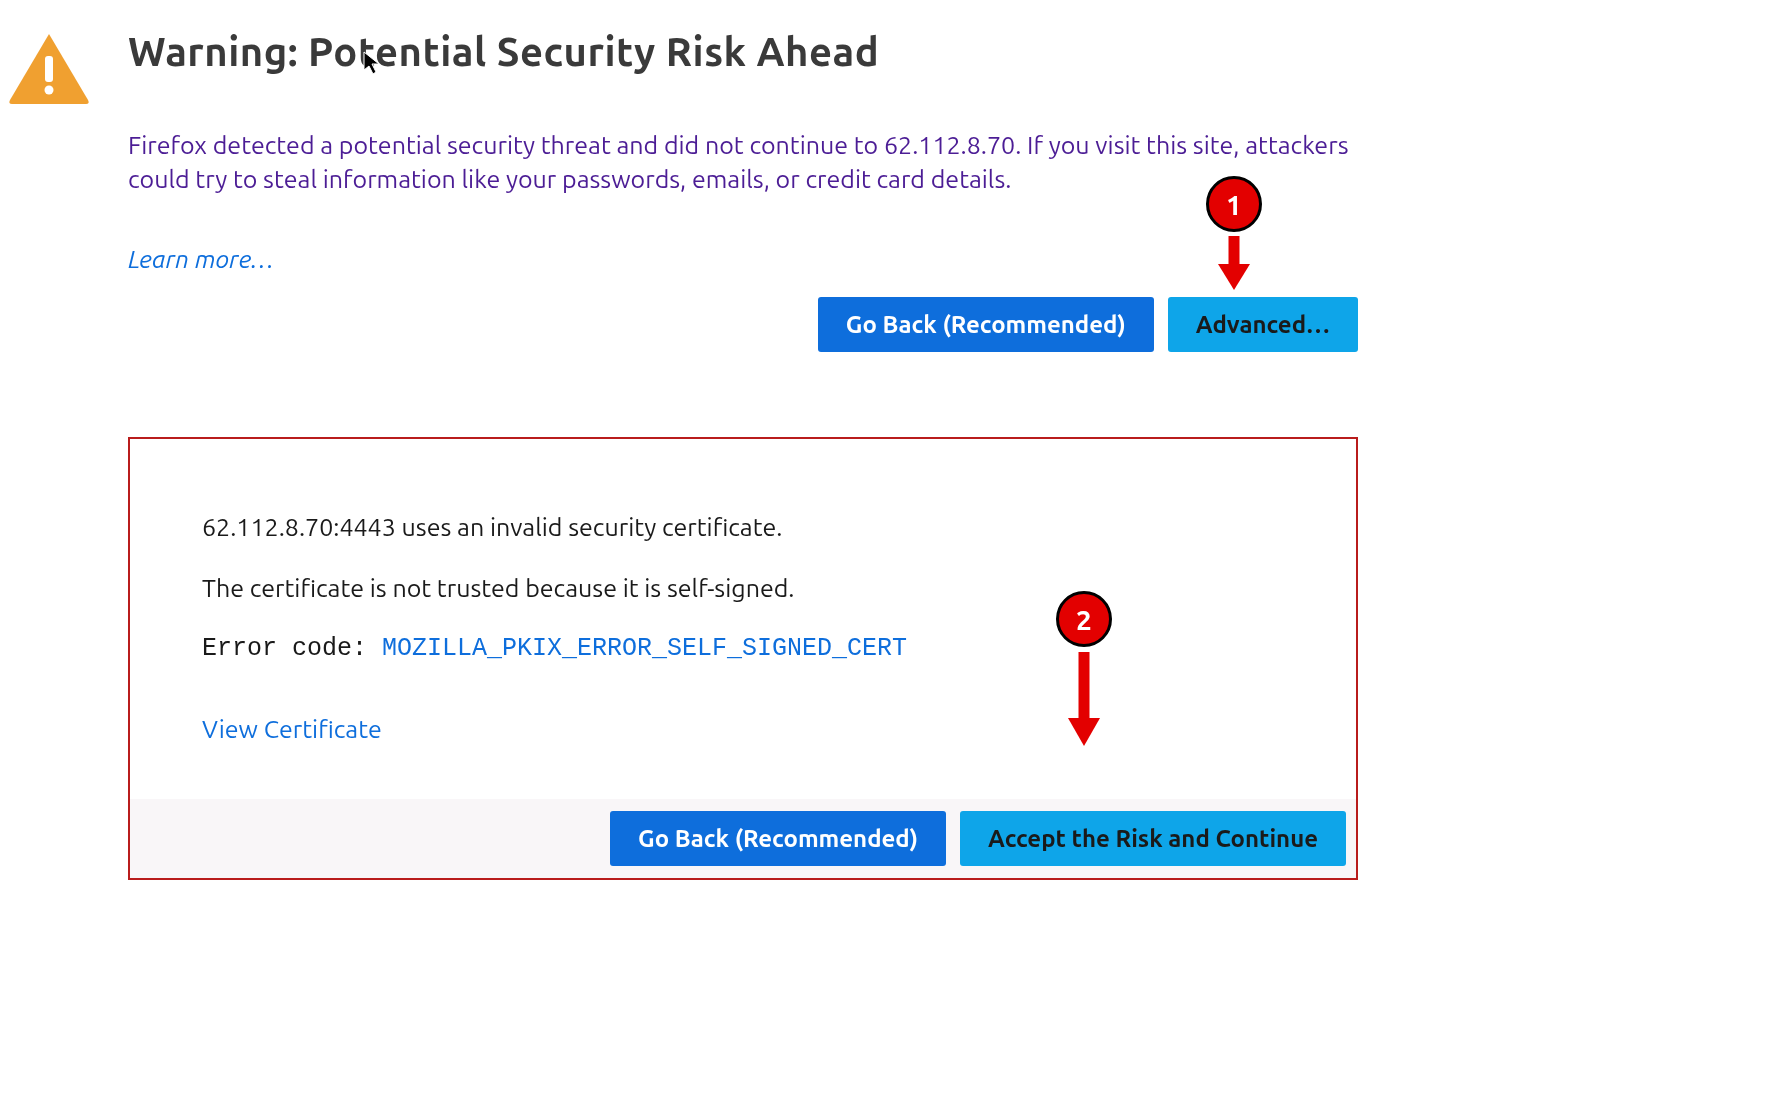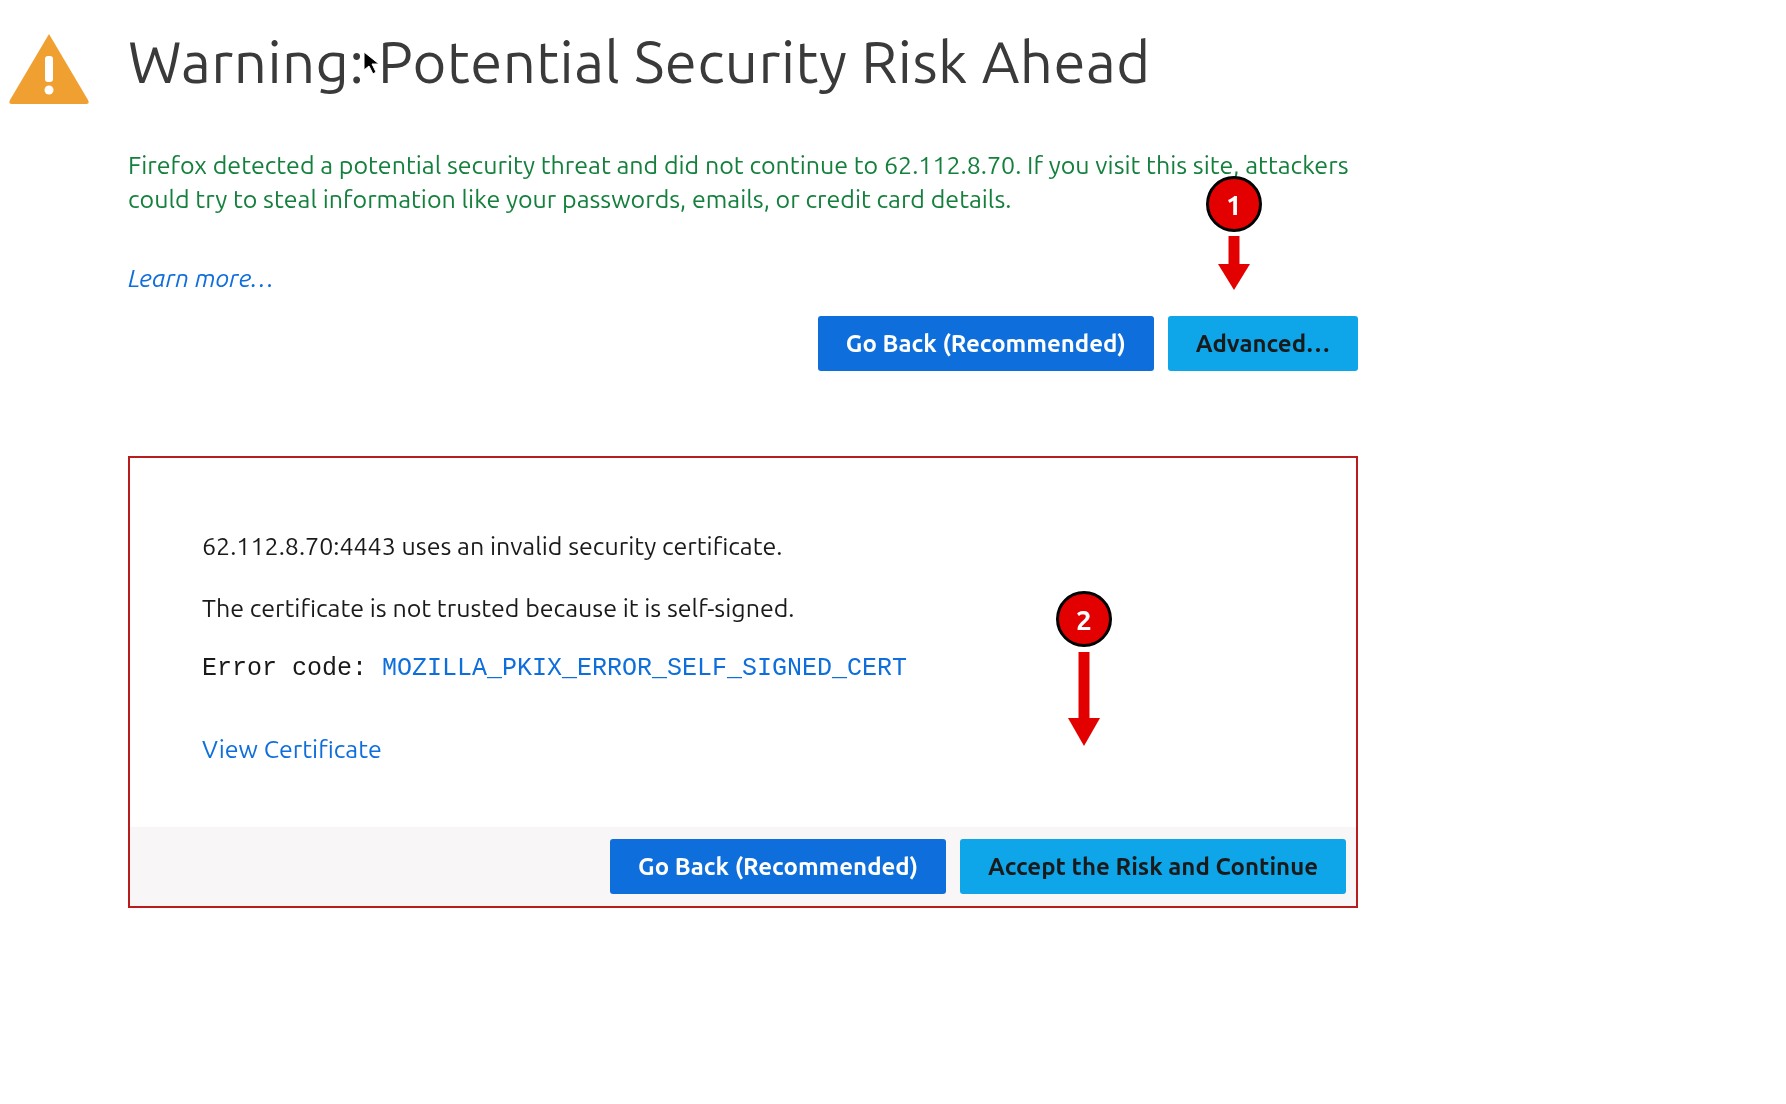--- a/index.html
+++ b/index.html
@@ -21,30 +21,30 @@
     .warning-icon-wrap {
       position: absolute;
       left: 8px;
       top: 32px;
     }
     .content {
       margin-left: 128px;
       width: 1230px;
     }
     .title {
-      font-size: 58px;
-      font-weight: 400;
+      font-size: 40px;
+      font-weight: 700;
       color: #3a3a3a;
       letter-spacing: 0.5px;
       margin-bottom: 55px;
       line-height: 1.1;
     }
     .description {
       font-size: 25px;
-      color: #15803d;
+      color: #4c1d95;
       line-height: 1.35;
       margin-bottom: 48px;
     }
     .learn-more {
       font-size: 25px;
       color: #0e6edc;
       text-decoration: none;
       cursor: pointer;
       display: inline-block;
       margin-bottom: 24px;
@@ -94,21 +94,21 @@
     }
     .error-code-link {
       color: #0e6edc;
       cursor: pointer;
     }
     .view-cert {
       font-size: 25px;
       color: #0e6edc;
       cursor: pointer;
       display: inline-block;
-      margin-bottom: 32px;
+      margin-bottom: 24px;
       text-align: right;
     }
     .advanced-footer {
       background: #f9f6f8;
       padding: 12px 10px;
       display: flex;
       justify-content: flex-end;
       gap: 14px;
     }
     .callout {

